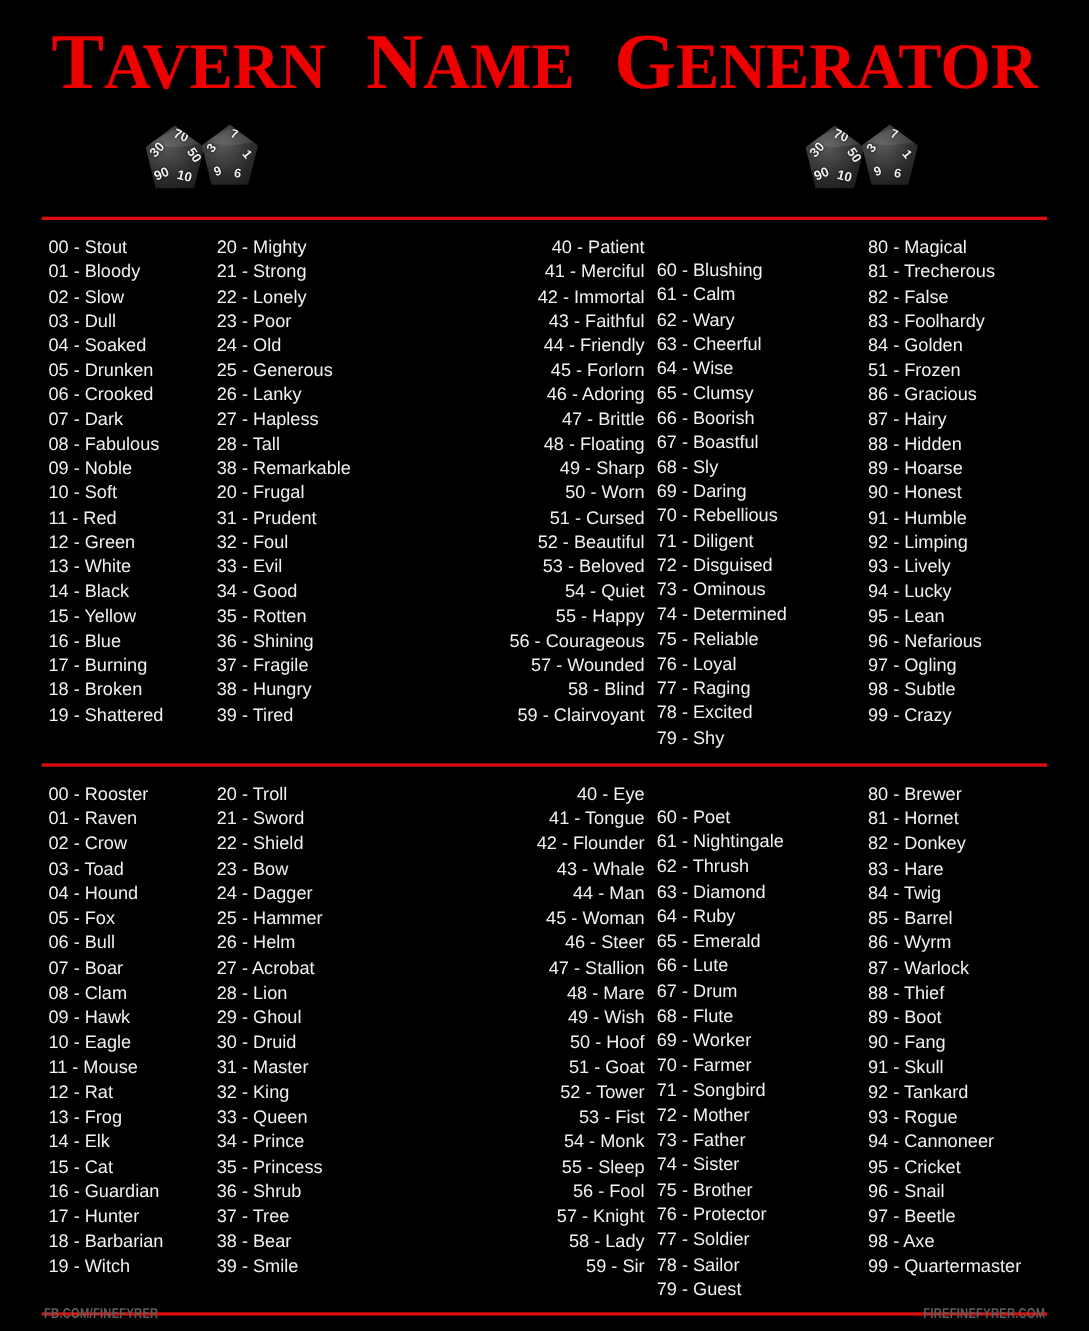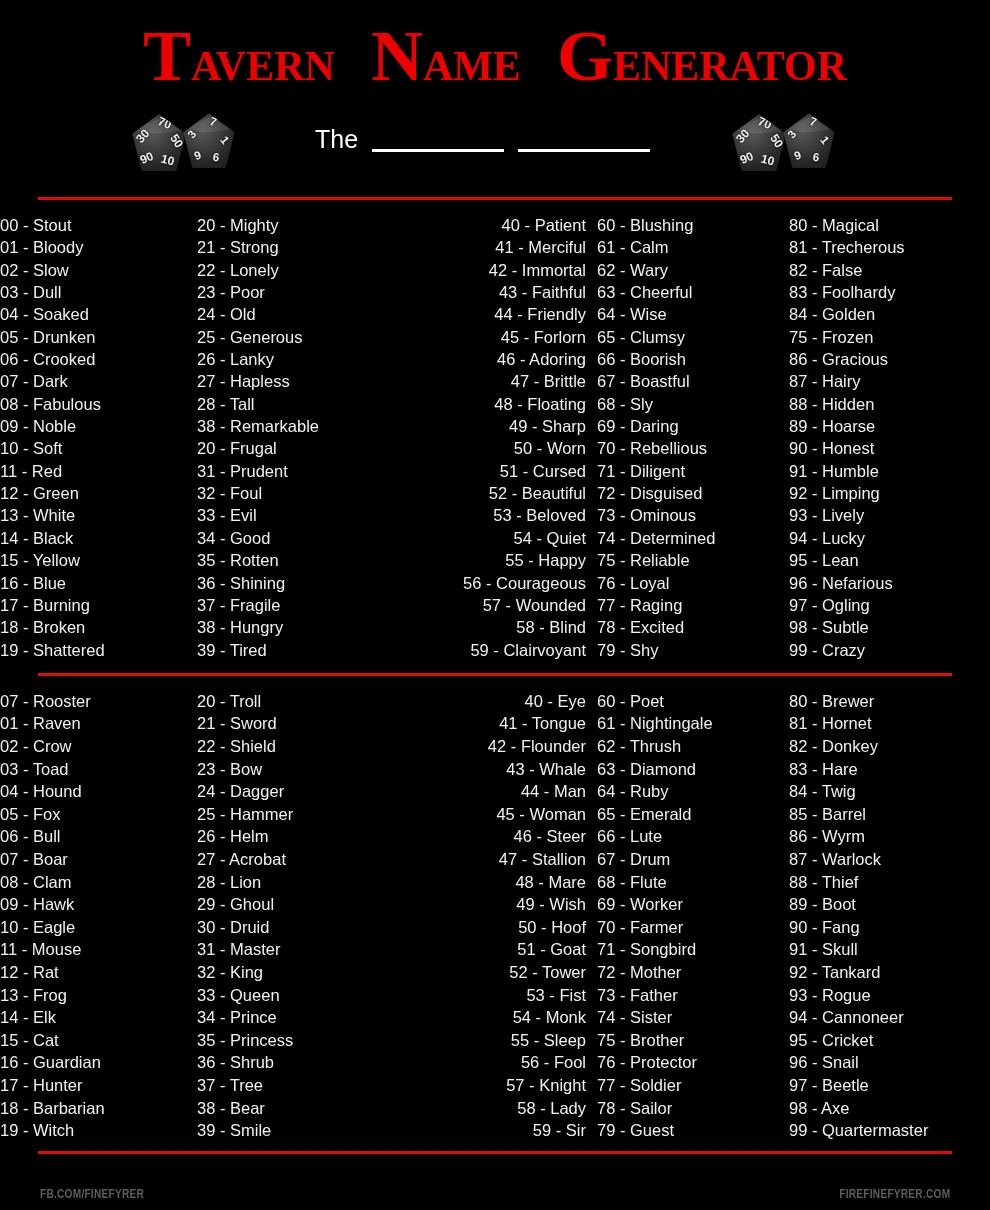--- a/index.html
+++ b/index.html
@@ -29,21 +29,21 @@
     text-align: center;
     color: #ee0000;
     font-family: "Liberation Serif", serif;
     font-weight: bold;
     font-size: 72px;
     line-height: 76px;
     letter-spacing: 0px;
     white-space: nowrap;
   }
   #title .cap { font-size: 72px; }
-  #title .sm  { font-size: 42px; }
+  #title .sm  { font-size: 59px; }
 
   
   .dice-group {
     position: absolute;
     top: 112px;
     width: 130px;
     height: 72px;
   }
   .dice-group.left  { left: 128px; }
   .dice-group.right { left: 728px; }
@@ -112,24 +112,24 @@
   #rule-bottom { margin-top: 9px; }
 
   
   .table-block {
     display: flex;
     padding: 14px 0 0 0;
   }
   .col {
     flex: 0 0 auto;
   }
-  .col.c0 { width: 182px; }
+  .col.c0 { width: 182px; padding-left: 44px; }
   .col.c1 { width: 192px; padding-left: 3px; margin-left: 12px; }
   .col.c2 { width: 200px; padding-left: 0px; text-align: right; }
-  .col.c3 { width: 197px; padding-left: 11px; }
+  .col.c3 { width: 197px; padding-left: 11px; margin-top: 21px; }
   .col.c4 { width: 200px; padding-left: 6px; }
 
   .entry {
     font-family: "Liberation Sans", sans-serif;
     font-size: 16.5px;
     line-height: 22.35px;
     color: #f1f1f1;
     white-space: nowrap;
   }
 
@@ -203,25 +203,20 @@
       <div class="facet" style="left:4px;top:4px;width:50px;height:26px;clip-path:polygon(50% 0%,100% 48%,50% 62%,0% 48%);"></div>
       <div class="num" style="left:8px;  top:16px; transform:rotate(-52deg);">3</div>
       <div class="num" style="left:30px; top:3px;  transform:rotate(18deg);">7</div>
       <div class="num" style="left:42px; top:22px; transform:rotate(52deg);">1</div>
       <div class="num" style="left:14px; top:38px; transform:rotate(-20deg);">9</div>
       <div class="num" style="left:33px; top:40px; transform:rotate(10deg);">6</div>
       <div class="refl"></div>
     </div>
   </div>
 
-  <div id="the-line">
-    <span id="the-word">The</span>
-    <span class="blank"></span>
-    <span class="blank"></span>
-  </div>
 </div>
 
 <div class="rule" id="rule-top"></div>
 
 <div class="table-block" id="table1">
   <div class="col c0">
     <div class="entry">00 - Stout</div>
     <div class="entry">01 - Bloody</div>
     <div class="entry">02 - Slow</div>
     <div class="entry">03 - Dull</div>
@@ -307,21 +302,21 @@
     <div class="entry">77 - Raging</div>
     <div class="entry">78 - Excited</div>
     <div class="entry">79 - Shy</div>
   </div>
   <div class="col c4">
     <div class="entry">80 - Magical</div>
     <div class="entry">81 - Trecherous</div>
     <div class="entry">82 - False</div>
     <div class="entry">83 - Foolhardy</div>
     <div class="entry">84 - Golden</div>
-    <div class="entry">75 - Frozen</div>
+    <div class="entry">51 - Frozen</div>
     <div class="entry">86 - Gracious</div>
     <div class="entry">87 - Hairy</div>
     <div class="entry">88 - Hidden</div>
     <div class="entry">89 - Hoarse</div>
     <div class="entry">90 - Honest</div>
     <div class="entry">91 - Humble</div>
     <div class="entry">92 - Limping</div>
     <div class="entry">93 - Lively</div>
     <div class="entry">94 - Lucky</div>
     <div class="entry">95 - Lean</div>
@@ -329,21 +324,21 @@
     <div class="entry">97 - Ogling</div>
     <div class="entry">98 - Subtle</div>
     <div class="entry">99 - Crazy</div>
   </div>
 </div>
 
 <div class="rule" id="rule-mid"></div>
 
 <div class="table-block" id="table2">
   <div class="col c0">
-    <div class="entry">07 - Rooster</div>
+    <div class="entry">00 - Rooster</div>
     <div class="entry">01 - Raven</div>
     <div class="entry">02 - Crow</div>
     <div class="entry">03 - Toad</div>
     <div class="entry">04 - Hound</div>
     <div class="entry">05 - Fox</div>
     <div class="entry">06 - Bull</div>
     <div class="entry">07 - Boar</div>
     <div class="entry">08 - Clam</div>
     <div class="entry">09 - Hawk</div>
     <div class="entry">10 - Eagle</div>

